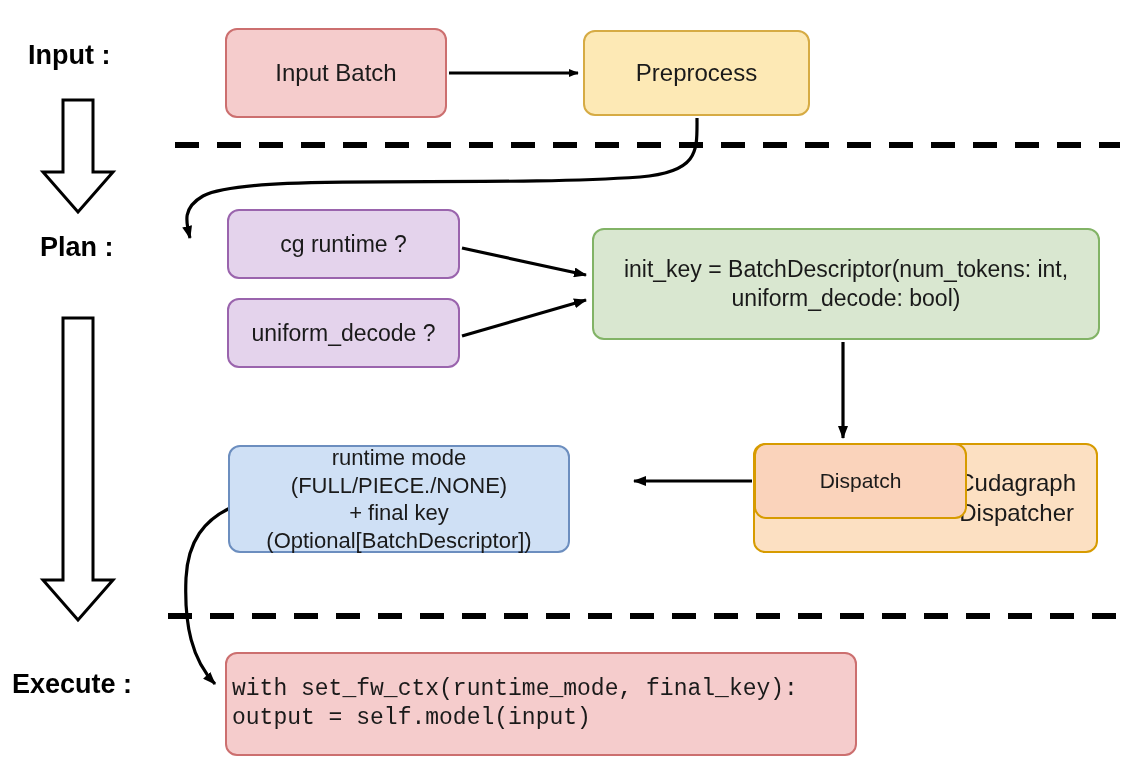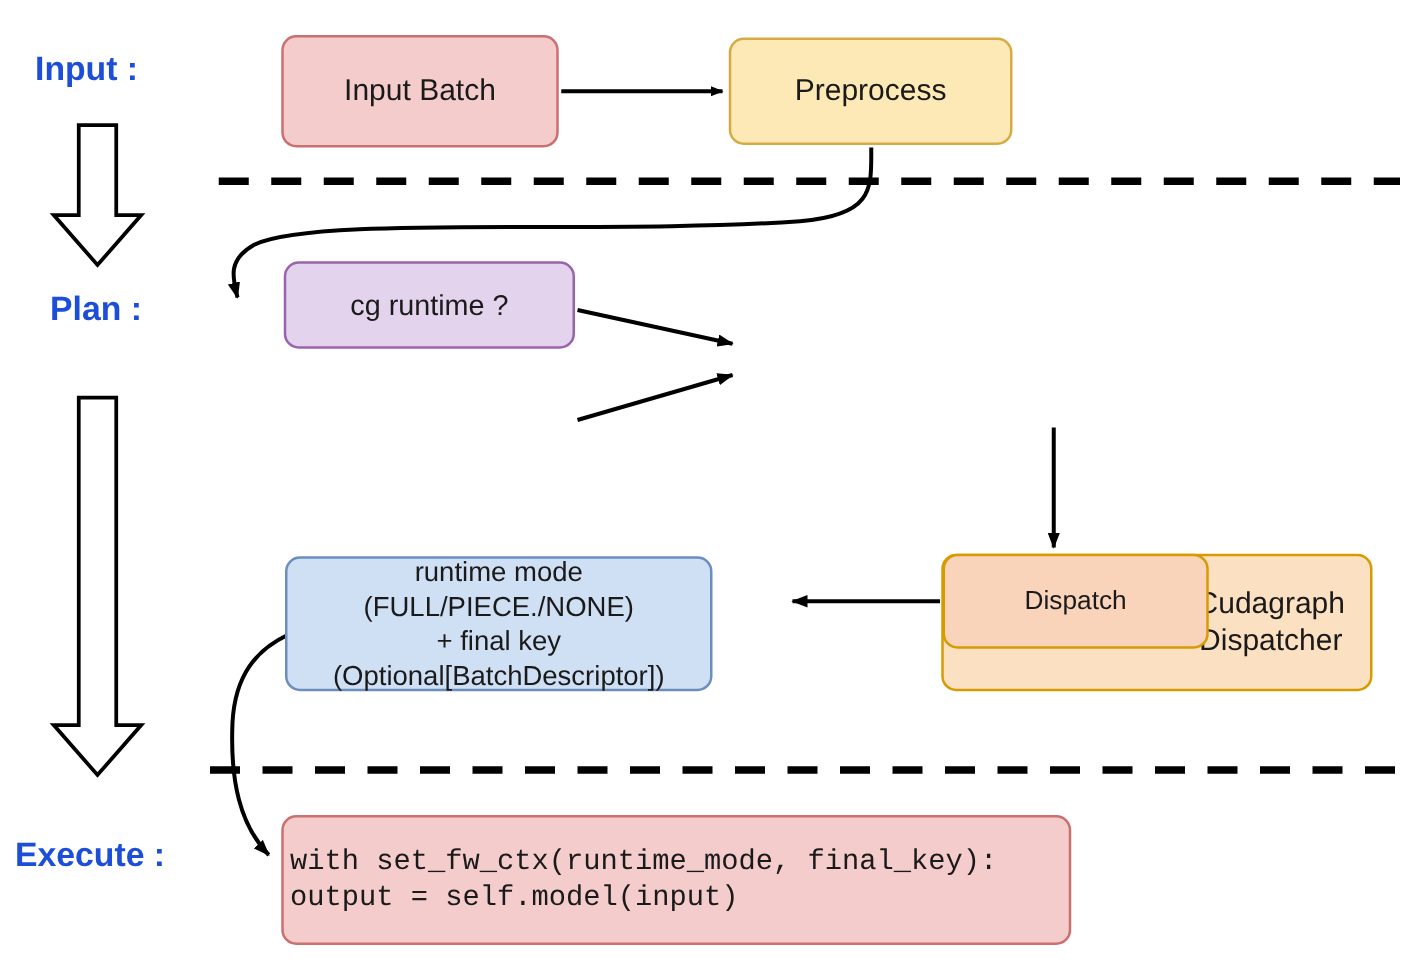--- a/index.html
+++ b/index.html
@@ -36,21 +36,21 @@
     color: #1a1a1a;
     font-family: "Liberation Sans", sans-serif;
     line-height: 1.25;
     white-space: pre-line;
   }
   .stage-label {
     position: absolute;
     font-family: "Liberation Sans", sans-serif;
     font-weight: bold;
     font-size: 27px;
-    color: #1d4ed8;
+    color: #000000;
     white-space: nowrap;
   }
   .code-node {
     font-family: "Liberation Mono", monospace;
     font-size: 23px;
     text-align: left;
     justify-content: flex-start;
     padding-left: 5px;
     letter-spacing: 0px;
   }
@@ -106,21 +106,24 @@
   <div class="stage-label" id="label-input">Input :</div>
   <div class="stage-label" id="label-plan">Plan :</div>
   <div class="stage-label" id="label-execute">Execute :</div>
 
   <div class="node" id="node-input-batch">Input Batch</div>
 
   <div class="node" id="node-preprocess">Preprocess</div>
 
   <div class="node" id="node-cg-padding">cg runtime ?</div>
 
+  <div class="node" id="node-uniform-decode">uniform_decode ?</div>
 
+  <div class="node" id="node-init-key">init_key = BatchDescriptor(num_tokens: int,
+uniform_decode: bool)</div>
 
   <div class="node" id="node-runtime-mode">runtime mode (FULL/PIECE./NONE)
 + final key (Optional[BatchDescriptor])</div>
 
   <div class="node" id="node-cudagraph-dispatcher">Cudagraph
 Dispatcher</div>
 
   <div class="node" id="node-dispatch">Dispatch</div>
 
   <div class="node code-node" id="node-execute-code">with set_fw_ctx(runtime_mode, final_key):

